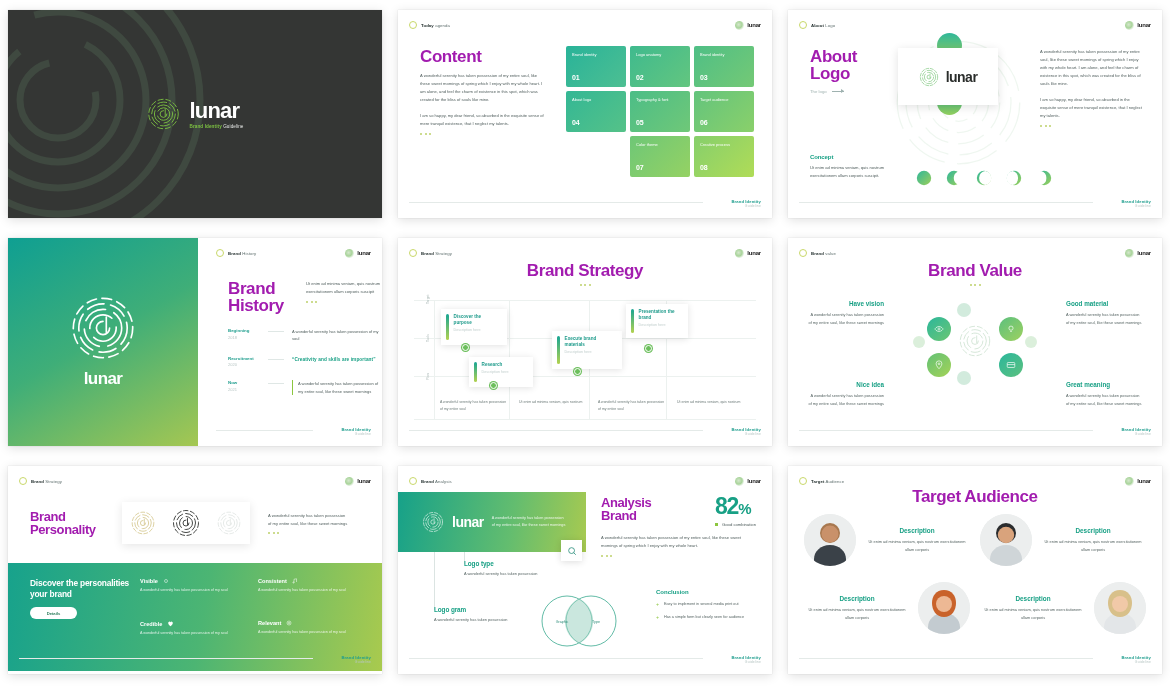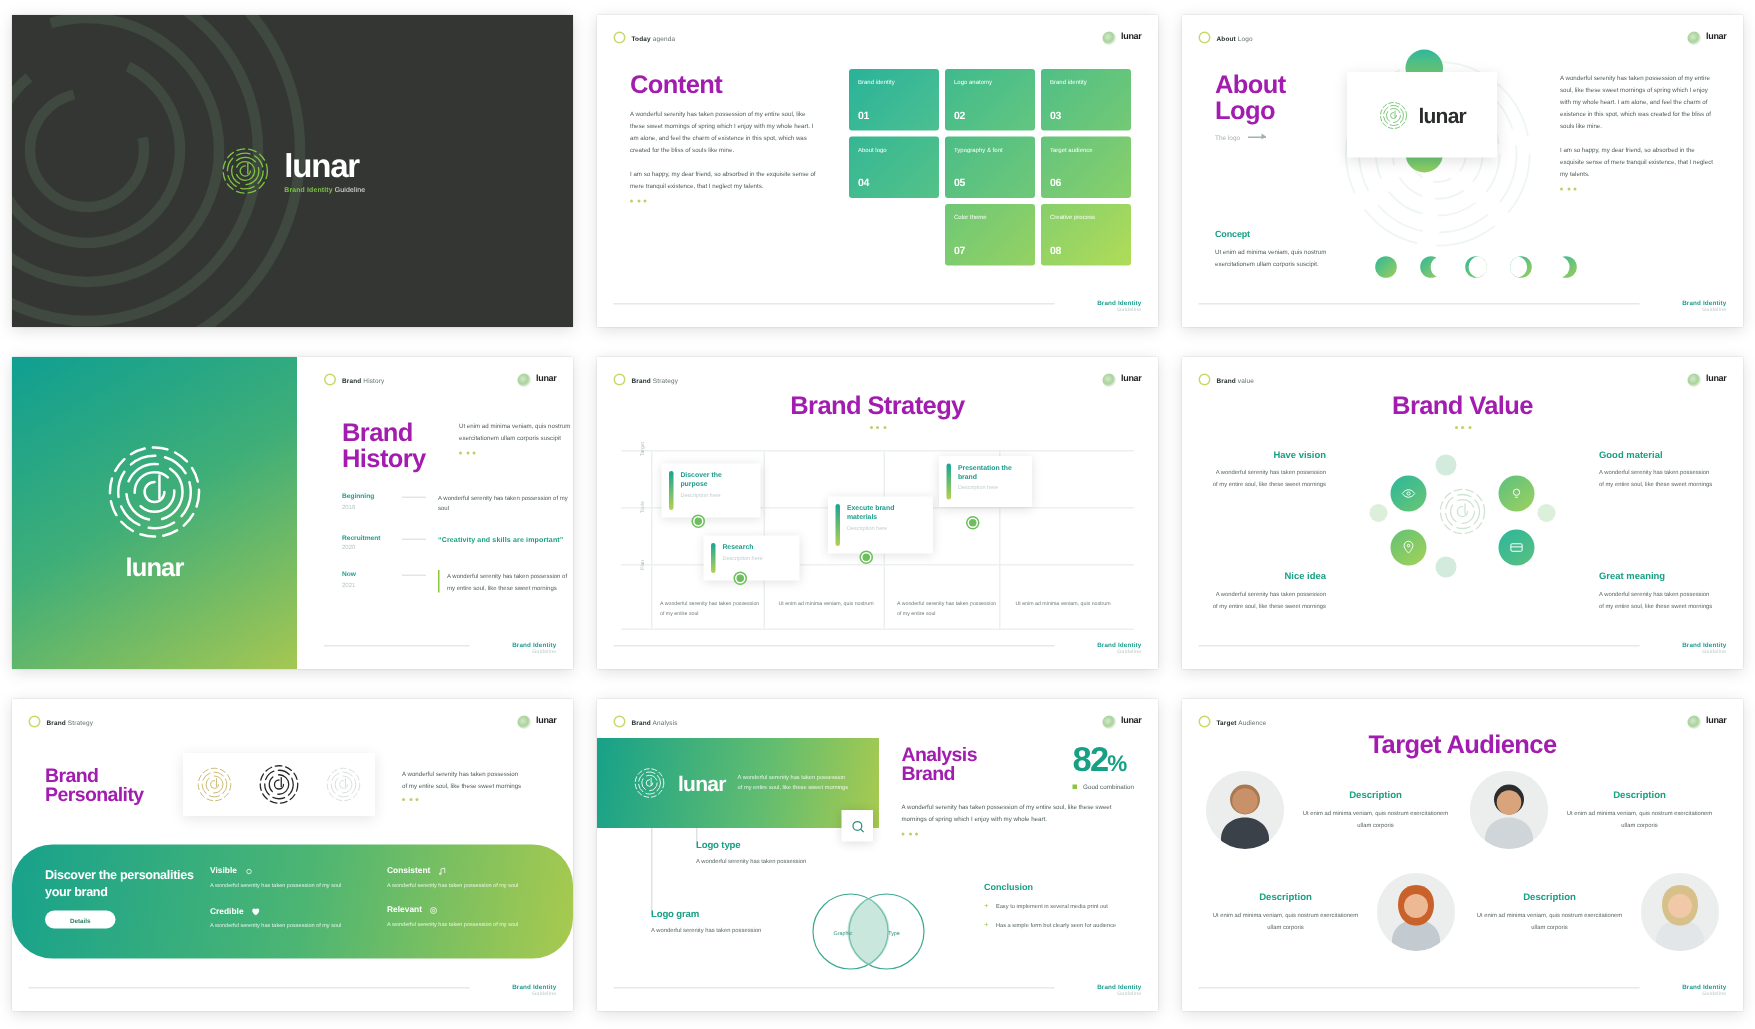--- a/index.html
+++ b/index.html
@@ -137,22 +137,22 @@
   .s6-card .d { font-size:3.7px; color:#c2cfcd; margin-top:2px; }
   .s6-node { position:absolute; width:7px; height:7px; border-radius:50%; background:#6cbf5c; border:1.2px solid #fff; box-shadow:0 0 0 1px #6cbf5c; }
   .s6-bot { position:absolute; left:0; right:0; bottom:8px; display:flex; }
   .s6-bot div { flex:1; font-size:3.5px; color:#6d7b79; line-height:1.85; padding-right:10px; }
 
   
   .s7-top { position:absolute; left:0; right:0; top:26px; height:62px; display:flex; align-items:center; }
   .s7-h { margin-left:22px; width:92px; }
   .s7-marks { width:128px; height:42px; background:#fff; box-shadow:0 2px 9px rgba(0,0,0,.1); display:flex; align-items:center; justify-content:space-around; }
   .s7-p { margin-left:18px; width:80px; }
-  .s7-band { position:absolute; left:0; right:0; top:97px; height:76px;
-    background:linear-gradient(100deg,#17a28c 0%, #4cb573 52%, #a9ca4e 100%);border-radius:27px; }
+  .s7-band { position:absolute; left:0; right:0; top:97px; height:108px;
+    background:linear-gradient(100deg,#17a28c 0%, #4cb573 52%, #a9ca4e 100%); }
   .s7-band-in { position:absolute; inset:0; padding:15px 22px; display:flex; }
   .s7-b-l { width:110px; }
   .s7-b-l .t { font-size:8.4px; font-weight:bold; color:#fff; line-height:1.25; letter-spacing:-.2px; }
   .pill { margin-top:8px; width:47px; height:12px; border-radius:7px; background:#fff; display:flex; align-items:center; justify-content:center; font-size:4.2px; font-weight:bold; color:#2f7f5e; }
   .s7-cols { flex:1; display:grid; grid-template-columns:1fr 1fr; gap:7px 16px; }
   .s7-it .t { font-size:5.6px; font-weight:bold; color:#fff; display:flex; align-items:center; gap:5px; }
   .s7-it .p { font-size:3.7px; color:rgba(255,255,255,.82); line-height:1.8; margin-top:3px; }
 
   
   .s8-band { position:absolute; left:0; top:26px; width:188px; height:60px;

